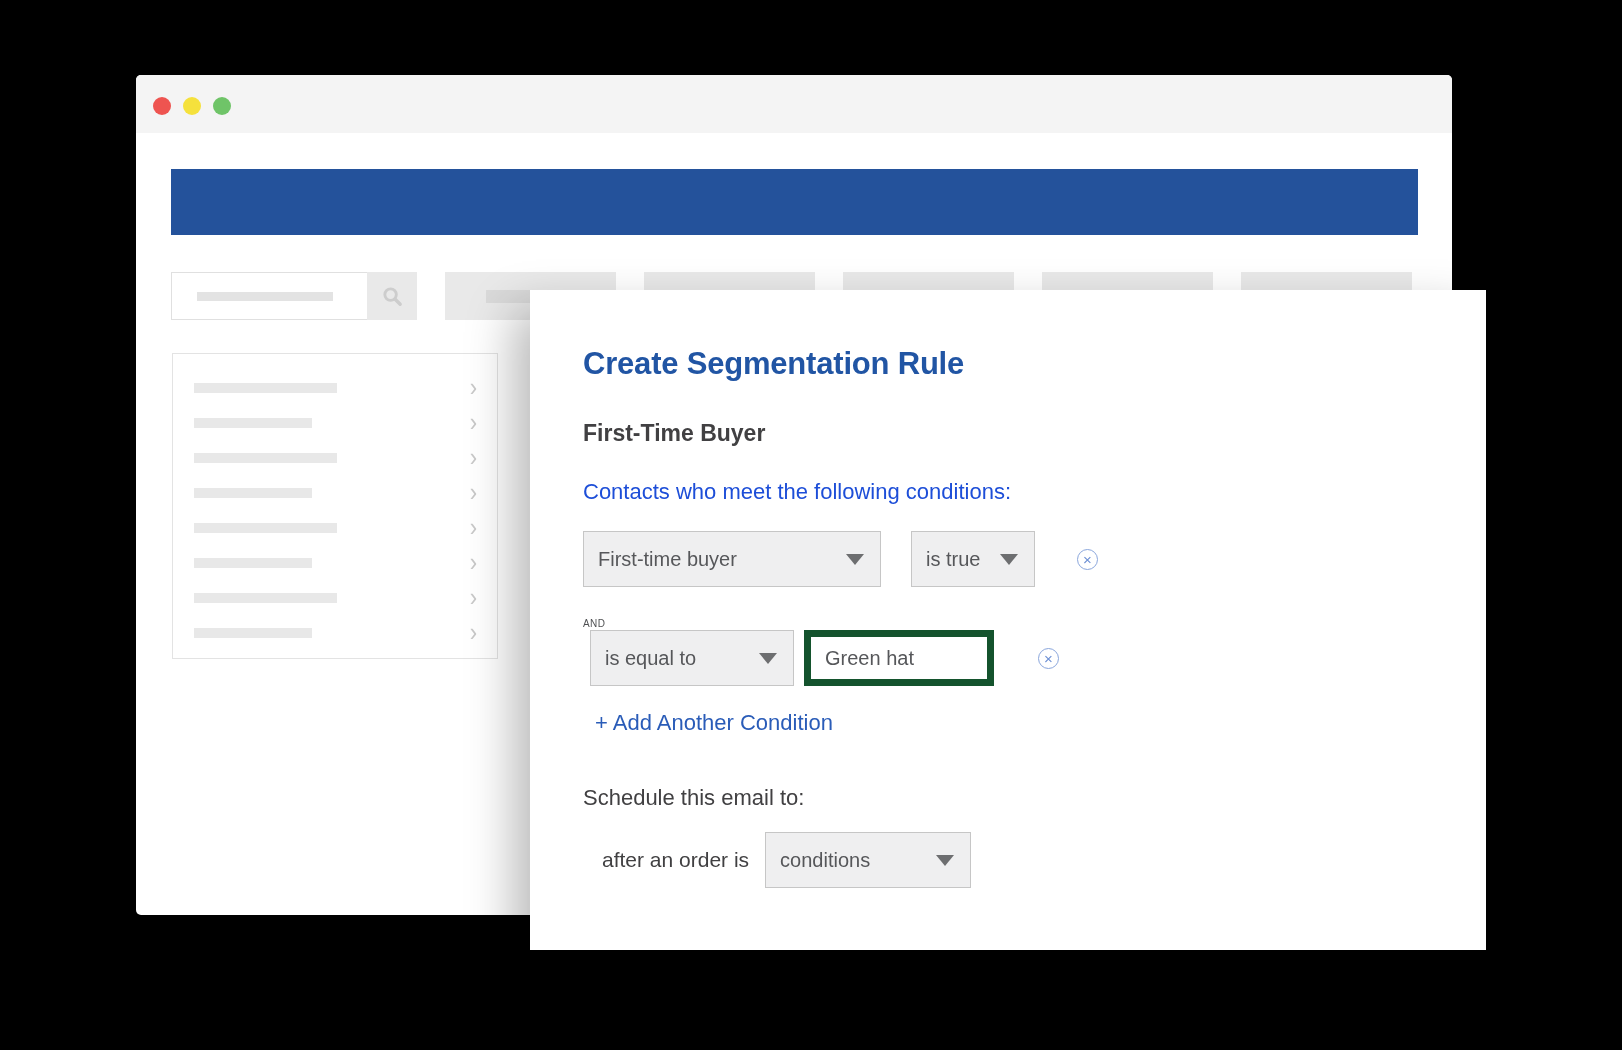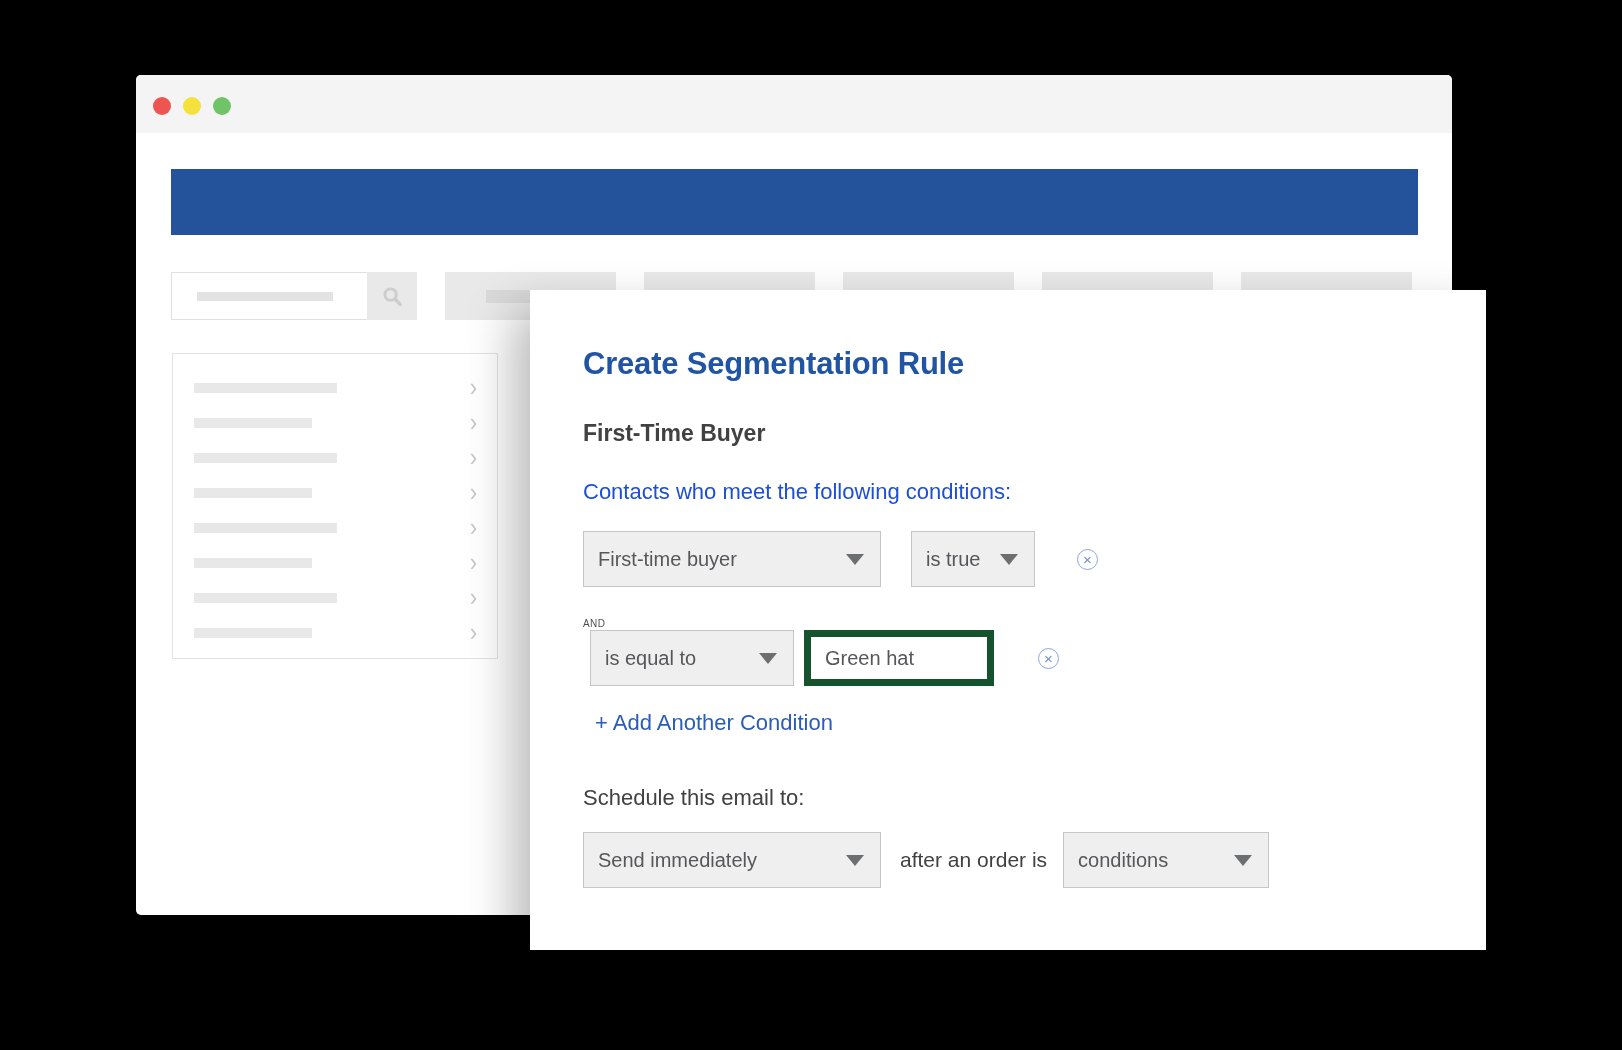--- a/index.html
+++ b/index.html
@@ -229,24 +229,20 @@
       <button class="remove-btn remove2">
         <span>×</span>
       </button>
     </div>
 
     <a class="m-add-link">+ Add Another Condition</a>
 
     <div class="m-schedule-label">Schedule this email to:</div>
 
     <div class="cond-row row3">
-      <div class="dd w-timing">
-        <span class="dd-label">Send immediately</span>
-        <span class="caret"></span>
-      </div>
       <span class="connector">after an order is</span>
       <div class="dd w-event">
         <span class="dd-label">conditions</span>
         <span class="caret"></span>
       </div>
     </div>
 
   </div>
 
 </div>

